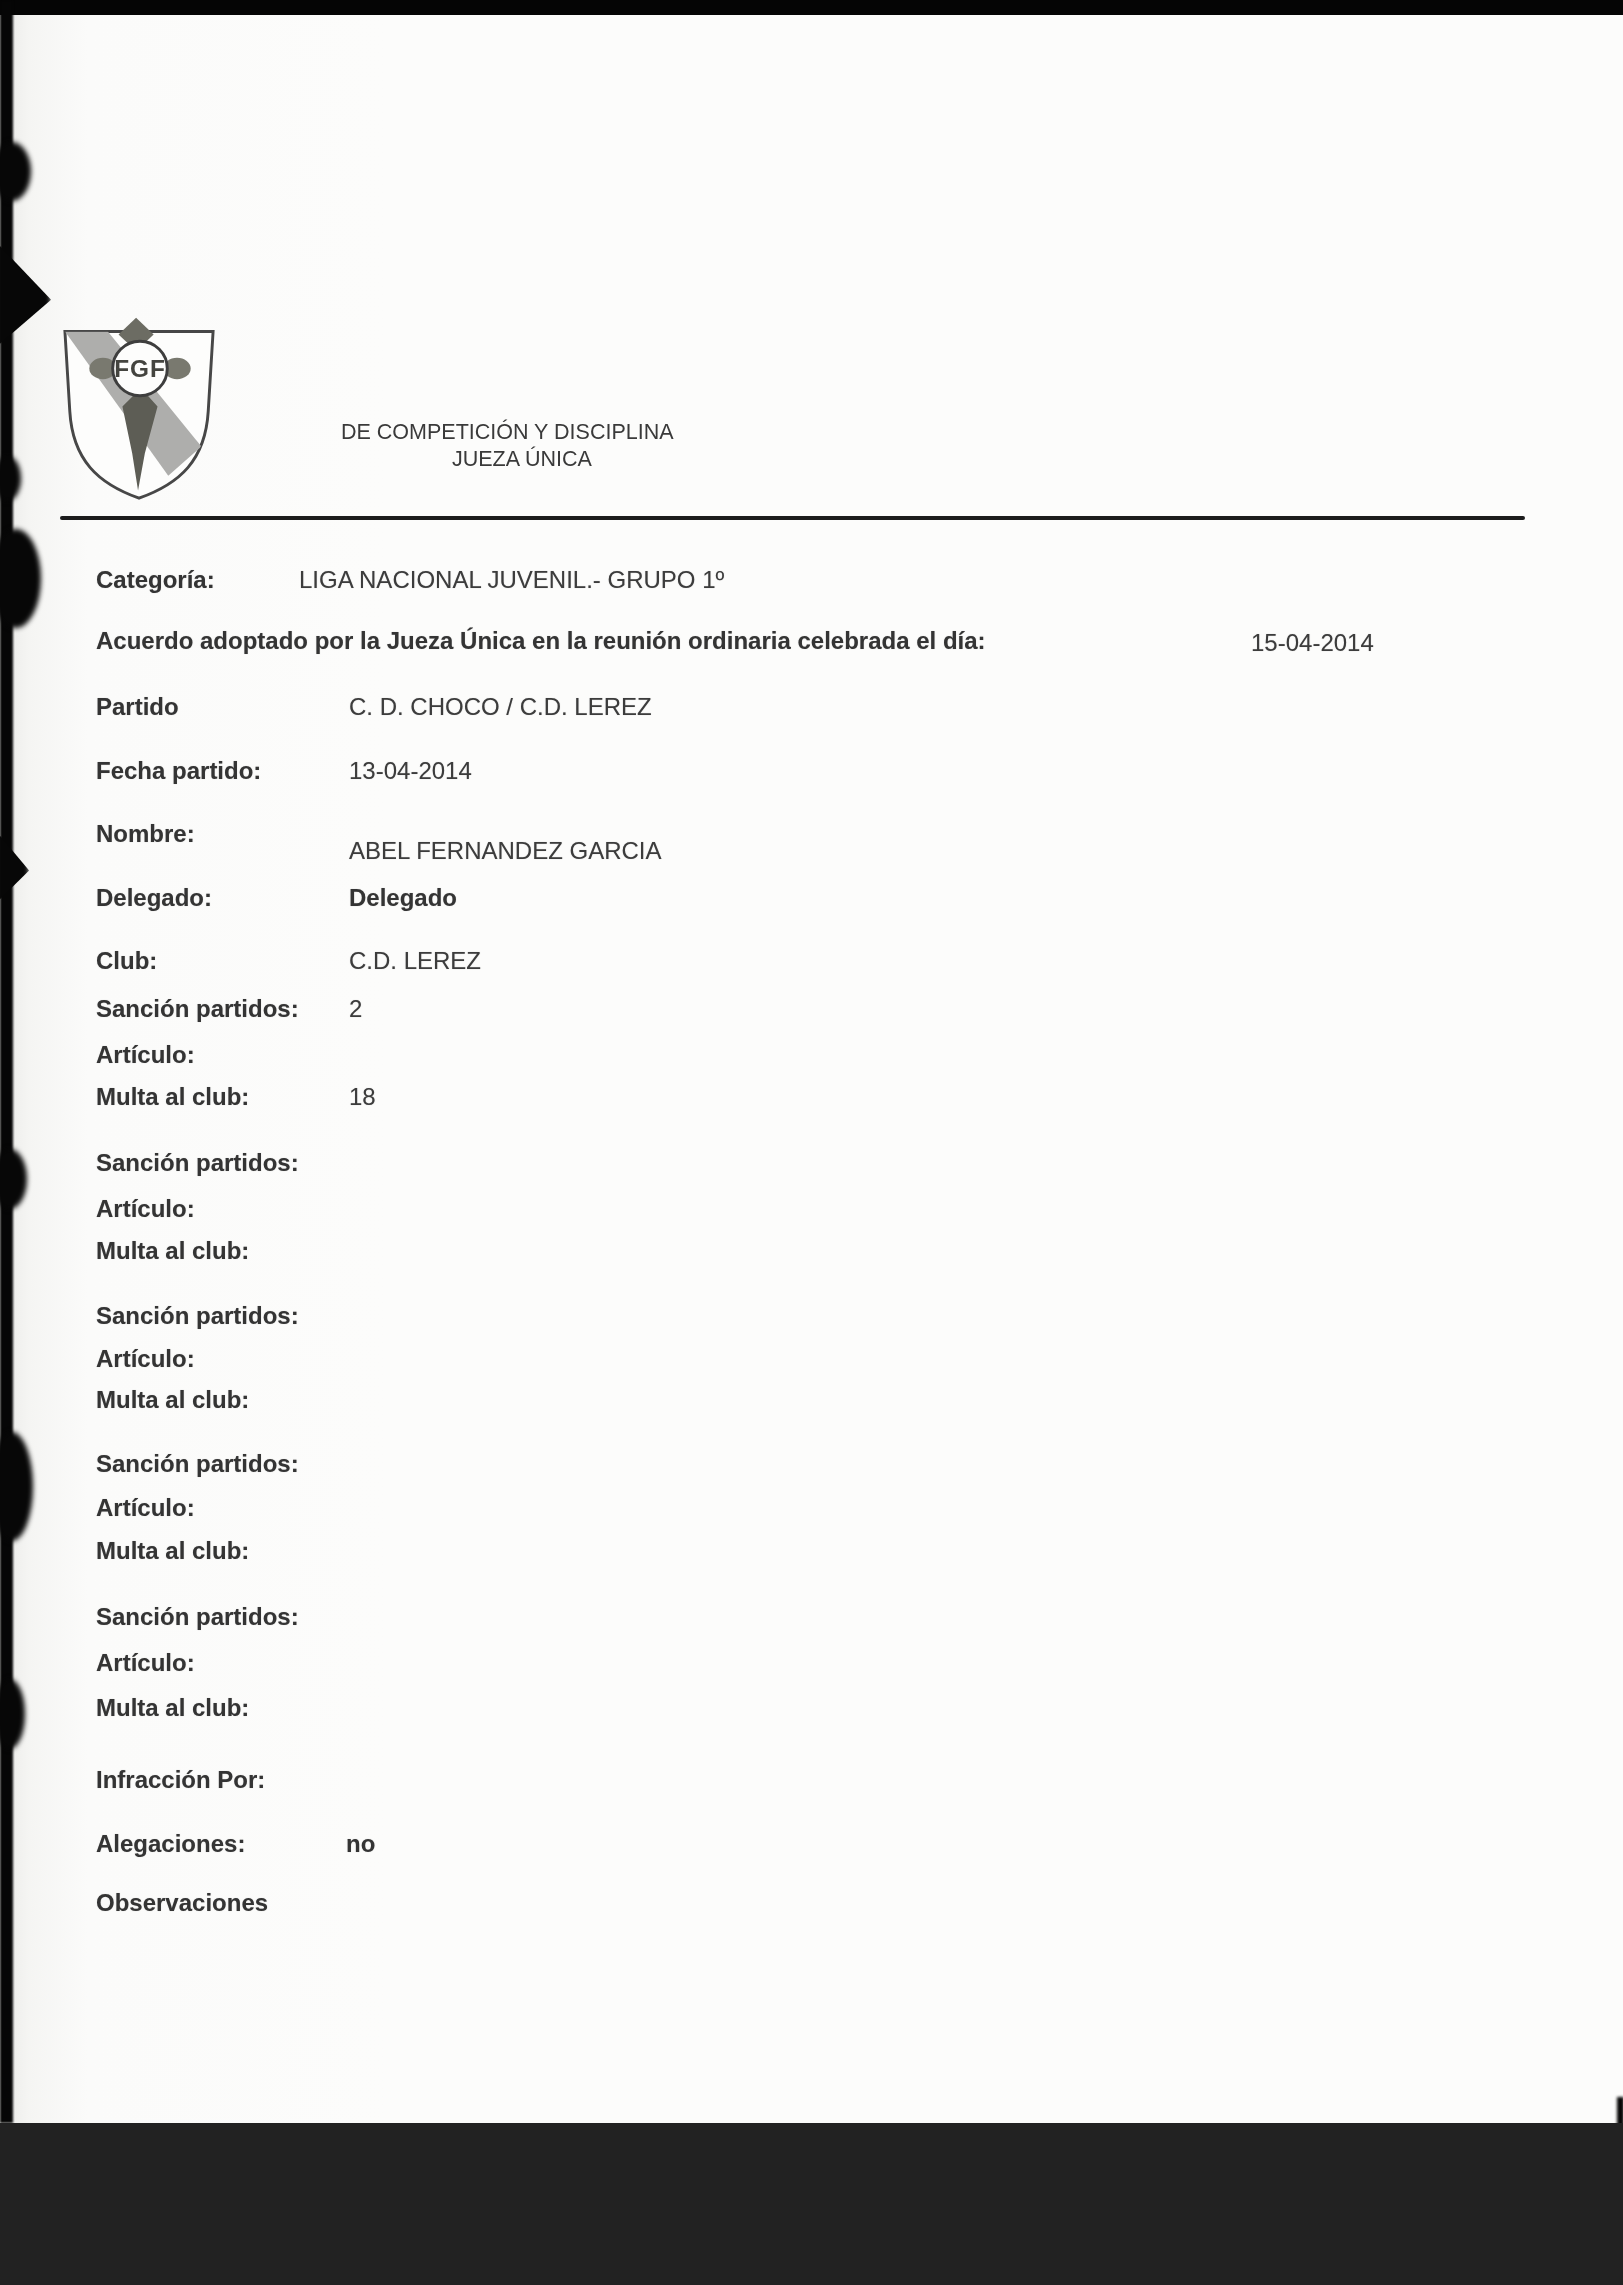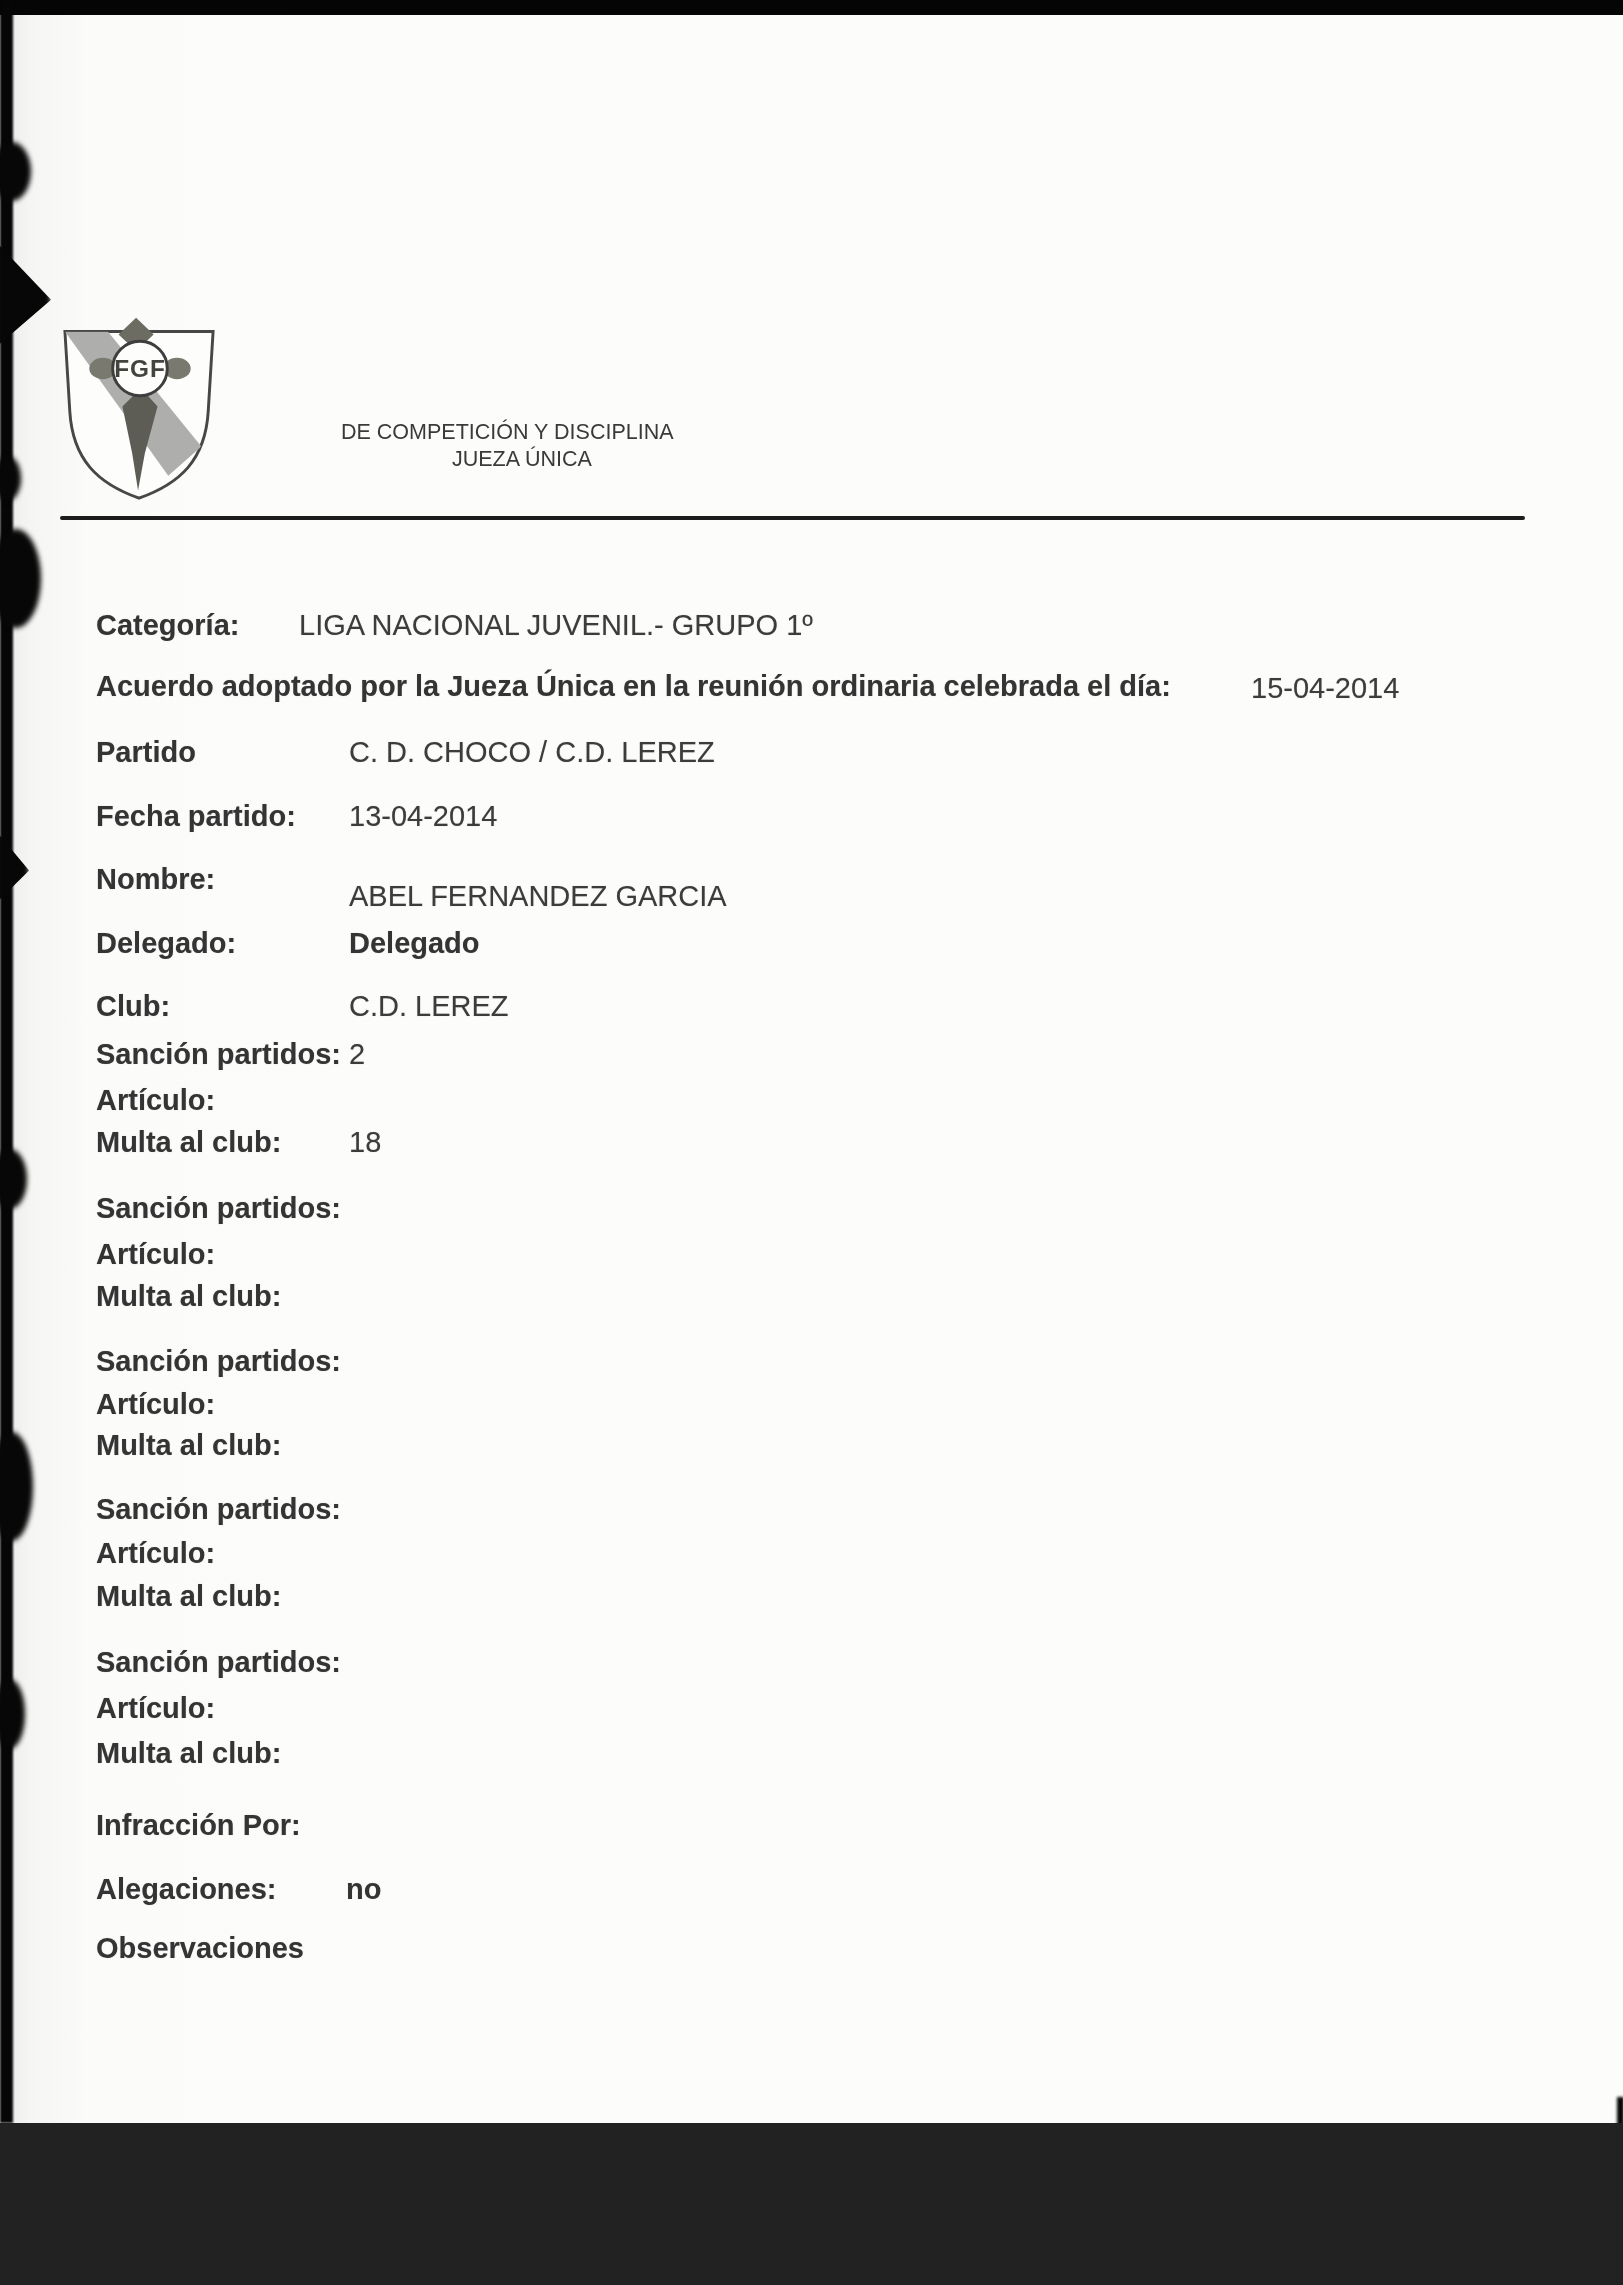--- a/index.html
+++ b/index.html
@@ -18,21 +18,21 @@
   .blob.point { border-radius:0; clip-path:polygon(0 0, 100% 55%, 0 100%); filter:blur(2.4px); }
   
   .org-title { position:absolute; left:251px; top:343px; font-size:28px; font-weight:bold; letter-spacing:0.5px; color:#313131; white-space:nowrap; }
   .dept1 { position:absolute; left:452px; top:411px; font-size:21.5px; color:#3a3a3a; white-space:nowrap;margin-top:36px; }
   .dept2 { position:absolute; left:341px; top:420px; font-size:21.5px; color:#3a3a3a; white-space:nowrap; }
   .divider { position:absolute; left:60px; top:516px; width:1465px; height:3.9px; background:#1c1c1c; border-radius:2px; }
   .logo { position:absolute; left:59px; top:312px; width:161px; height:193px; }
   
   .lbl, .val {
     position:absolute; white-space:nowrap; line-height:1.1;
-    font-size:29px; text-shadow:0 0 1px rgba(80,80,80,.35);margin-top:43px;
+    font-size:24px; text-shadow:0 0 1px rgba(80,80,80,.35);
   }
   .lbl { left:96px; font-weight:bold; color:#343434; }
   .val { left:349px; color:#3c3c3c; }
   .val.cat { left:299px; }
   .val.date { left:1251px; }
   .val.bold { font-weight:bold; color:#343434; }
 </style>
 </head>
 <body>
 

